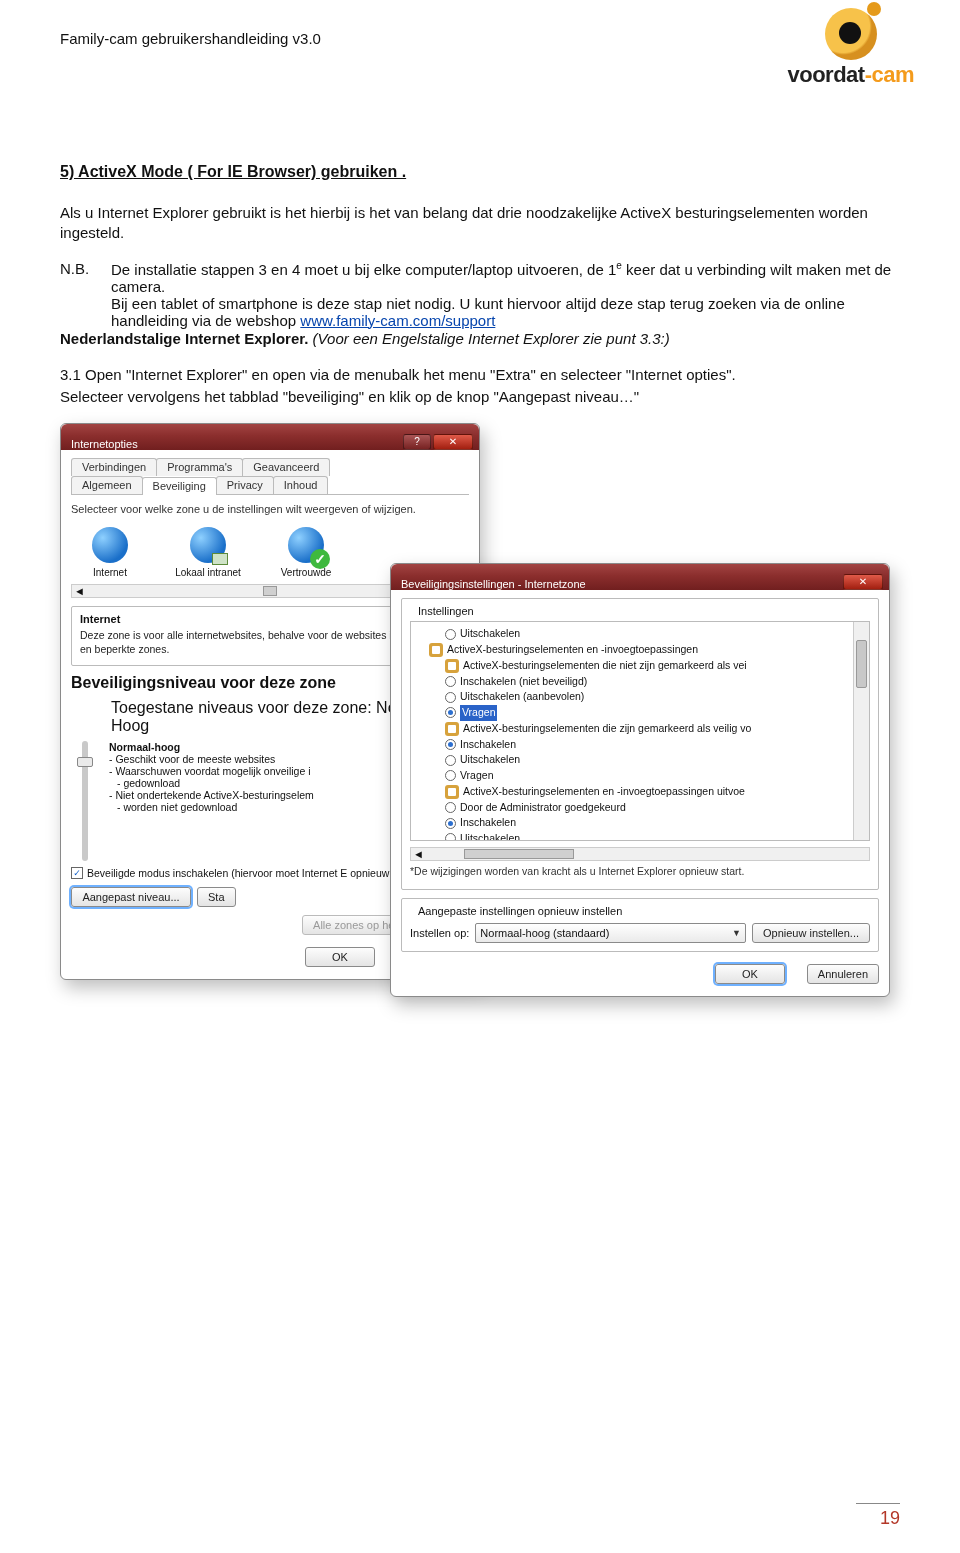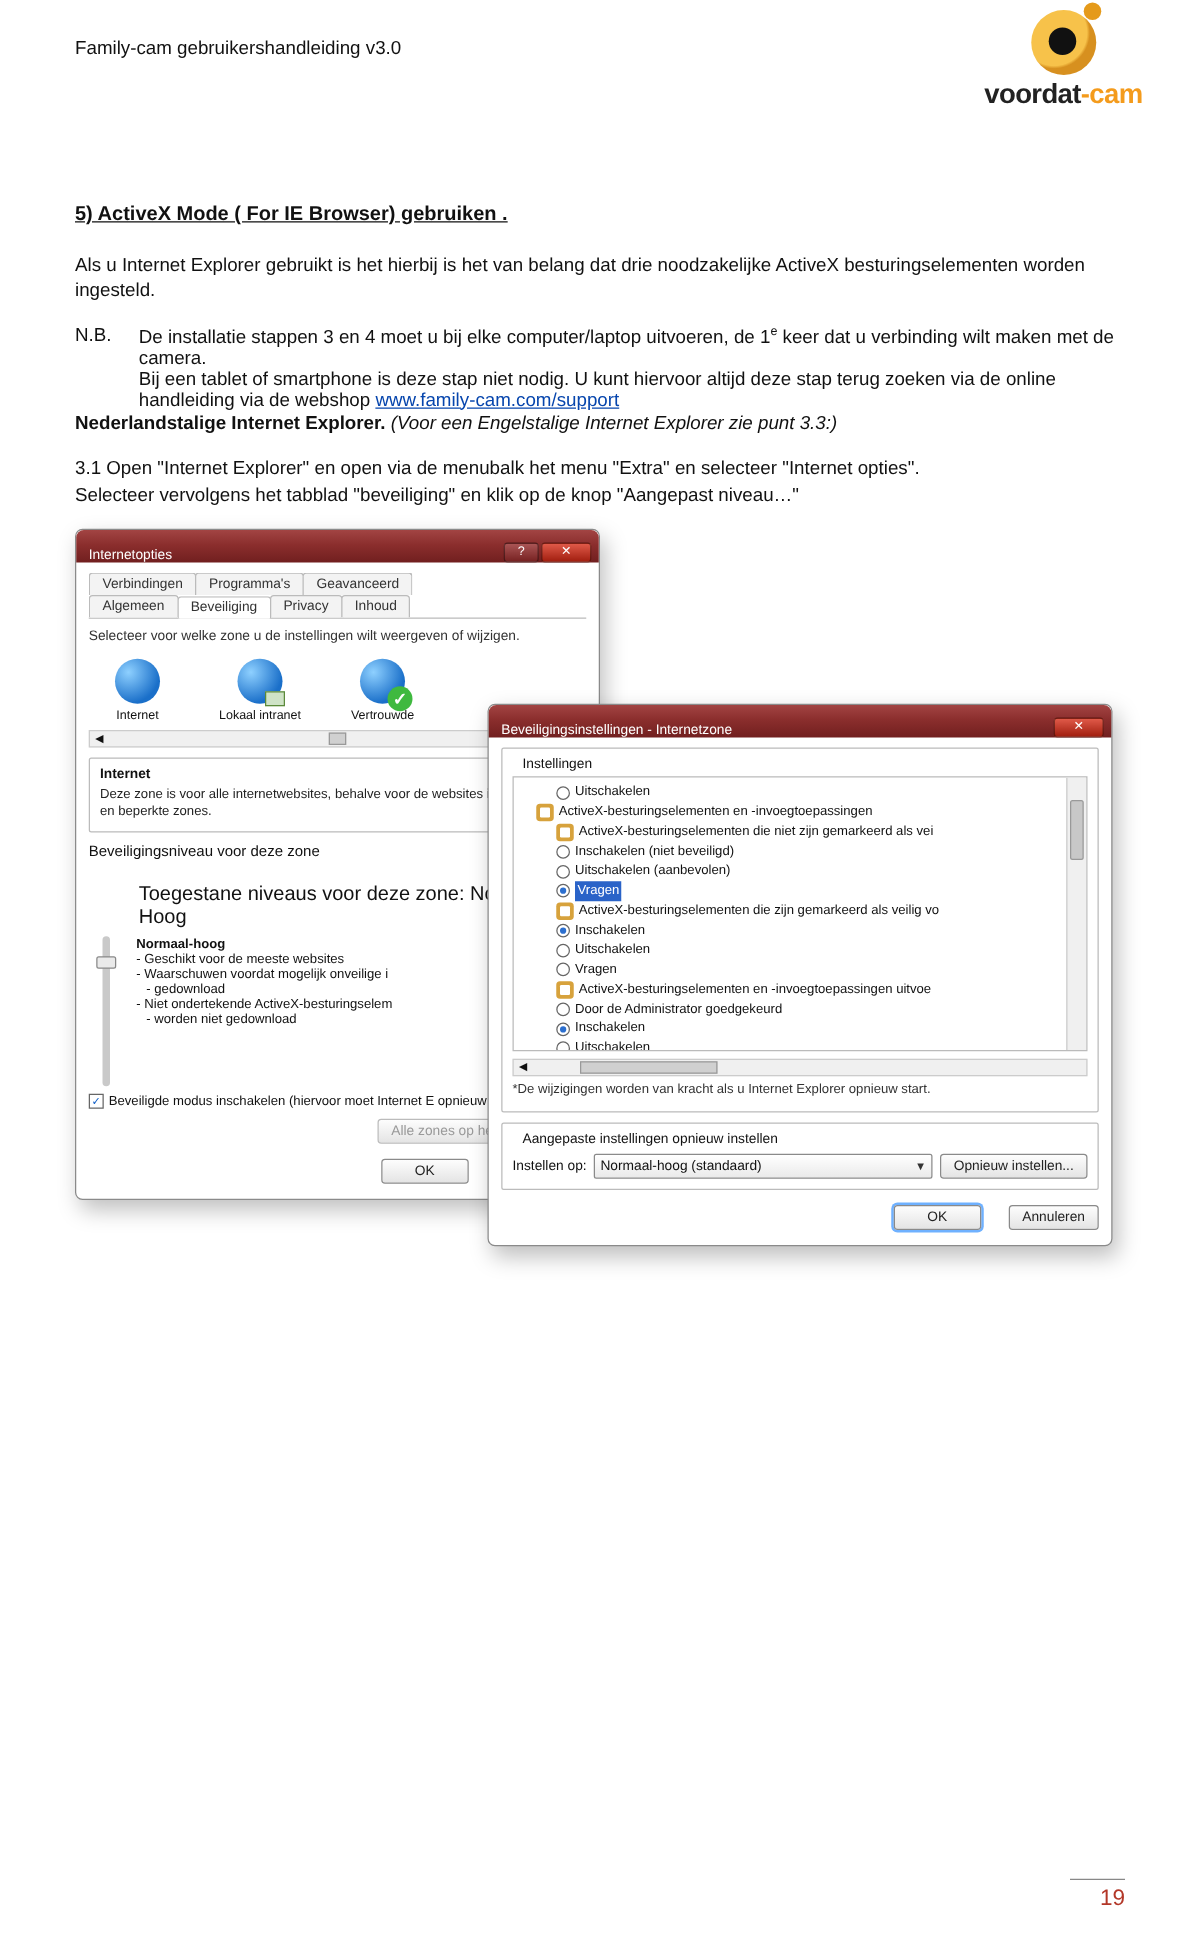--- a/index.html
+++ b/index.html
@@ -231,21 +231,21 @@
         <span>◄</span>
           <div class="thumb"></div>
           <span>►</span>
       </div>
 
       <div class="groupbox">
         <div class="gtitle">Internet</div>
         <div class="gdesc">Deze zone is voor alle internetwebsites, behalve voor de websites in vertrouwde en beperkte zones.</div>
       </div>
 
-      <div style="font-size:12px; margin-bottom:19px;">Beveiligingsniveau voor deze zone</div>
+      <div style="font-size:16px; margin-bottom:7px;font-weight:bold;">Beveiligingsniveau voor deze zone</div>
       <div style="font-size:16px; margin-bottom:6px;margin-left:40px;">Toegestane niveaus voor deze zone: Normaal tot Hoog</div>
 
       <div class="level-row">
         <div class="slider-col">
           <div class="vslider">
               <div class="knob"></div>
             </div>
         </div>
         <div class="level-text">
           <div class="bold">Normaal-hoog</div>
@@ -257,20 +257,24 @@
             <li style="margin-left:8px;list-style:none;">worden niet gedownload</li>
           </ul>
         </div>
       </div>
 
       <div class="chk-row">
         <span class="chk">✓</span>
         <span>Beveiligde modus inschakelen (hiervoor moet Internet E opnieuw worden gestart)</span>
       </div>
 
+      <div class="btnrow">
+        <button class="btn wide highlight">Aangepast niveau...</button>
+        <button class="btn">Sta</button>
+      </div>
       <div class="btnrow" style="justify-content:flex-end;">
         <button class="btn wide disabled">Alle zones op het standaardni</button>
       </div>
 
       <div class="bottom-buttons">
         <button class="btn" style="min-width:70px;">OK</button>
         <button class="btn" style="min-width:70px;">Annuleren</button>
       </div>
     </div>
   </div>

